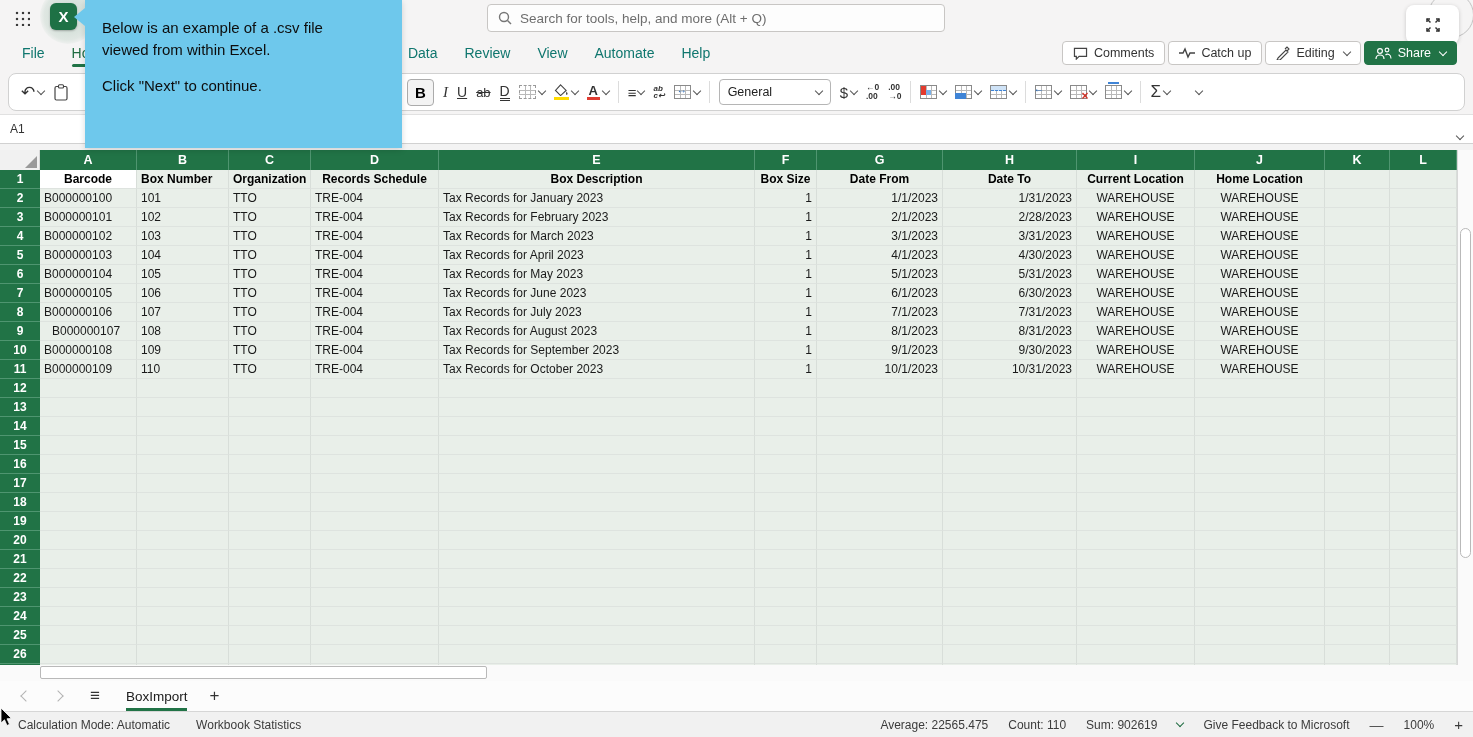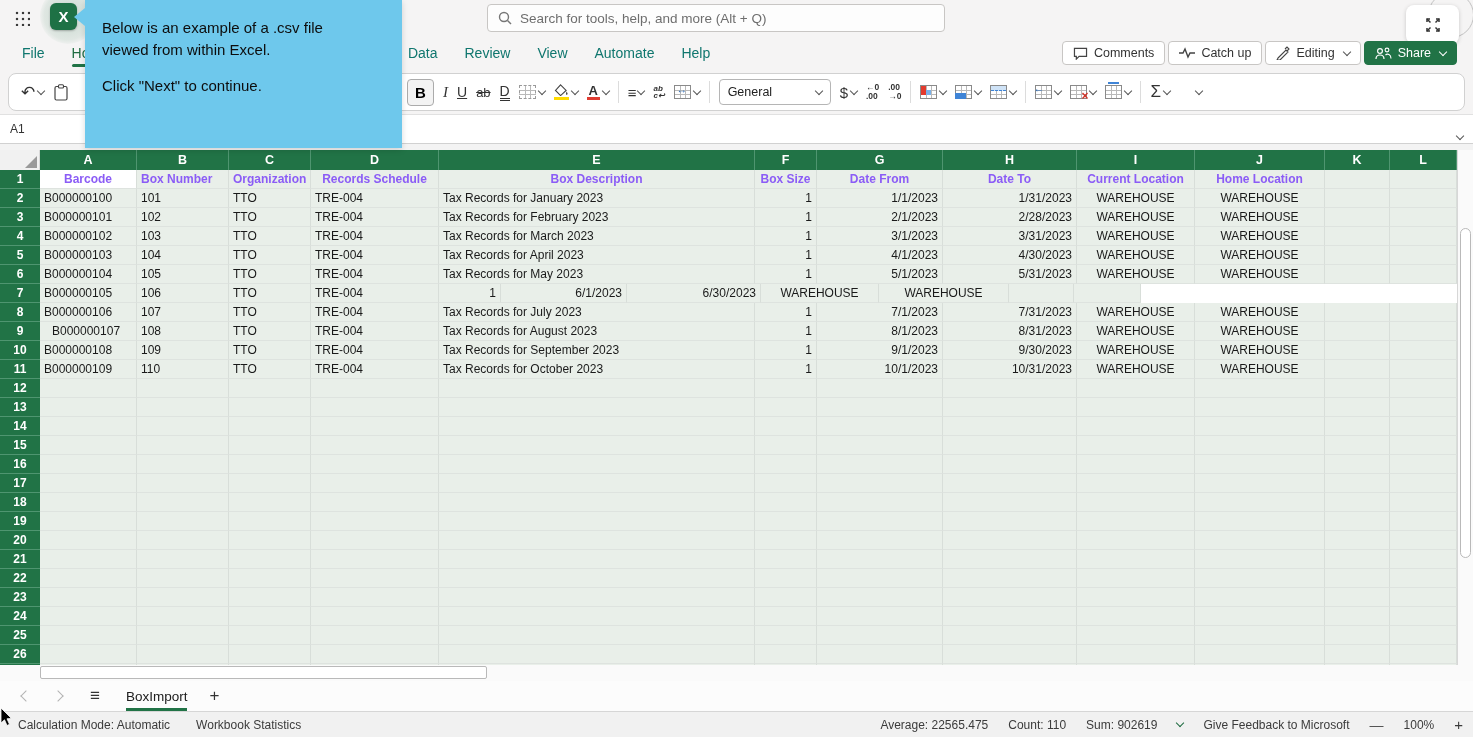--- a/index.html
+++ b/index.html
@@ -91,21 +91,21 @@
   .corner::after { content:""; position:absolute; right:2px; bottom:2px; width:0; height:0;
                    border-left:12px solid transparent; border-bottom:12px solid #9a9a9a; }
   .colhdr { background:#217346; color:#fff; font-weight:700; font-size:12.5px; display:flex;
             align-items:center; justify-content:center; border-right:1px solid #4f9570; cursor:pointer; }
   .grow { display:flex; height:19px; }
   .rowhdr { width:40px; background:#217346; color:#fff; font-weight:700; font-size:12px; display:flex;
             align-items:center; justify-content:center; border-bottom:1px solid #4f9570; cursor:pointer; flex:none; }
   .cell { background:#e9efe9; border-right:1px solid #d8ded9; border-bottom:1px solid #dee3df;
           font-size:12px; color:#1a1a1a; padding:0 4px; display:flex; align-items:center;
           white-space:nowrap; overflow:hidden; cursor:cell; flex:none; }
-  .cell.hdr { font-weight:700; color:#8b5cf6; }
+  .cell.hdr { font-weight:700; color:#000000; }
   .cell.selected { background:#ffffff; }
 
   .vscroll { position:absolute; left:1457px; top:150px; width:16px; height:515px; background:#fafafa;
              border-left:1px solid #d7d7d7; }
   .vthumb { position:absolute; left:2px; top:78px; width:11px; height:330px; background:#fff;
             border:1px solid #b9b9b9; border-radius:6px; }
   .hscroll { position:absolute; left:0; top:665px; width:1473px; height:16px; background:#fafafa; }
   .hthumb { position:absolute; left:40px; top:1px; width:447px; height:13px; background:#fff;
             border:1px solid #b9b9b9; border-radius:2px; }
 
@@ -452,20 +452,21 @@
         <div class="cell" style="width: 130px; justify-content: center;">WAREHOUSE</div>
         <div class="cell" style="width: 65px; justify-content: flex-start;"></div>
         <div class="cell" style="width: 67px; justify-content: flex-start;"></div>
       </div>
       <div class="grow">
         <div class="rowhdr">7</div>
         <div class="cell" style="width: 97px; justify-content: flex-start;">B000000105</div>
         <div class="cell" style="width: 92px; justify-content: flex-start;">106</div>
         <div class="cell" style="width: 82px; justify-content: flex-start;">TTO</div>
         <div class="cell" style="width: 128px; justify-content: flex-start;">TRE-004</div>
+        <div class="cell" style="width: 316px; justify-content: flex-start;">Tax Records for June 2023</div>
         <div class="cell" style="width: 62px; justify-content: flex-end;">1</div>
         <div class="cell" style="width: 126px; justify-content: flex-end;">6/1/2023</div>
         <div class="cell" style="width: 134px; justify-content: flex-end;">6/30/2023</div>
         <div class="cell" style="width: 118px; justify-content: center;">WAREHOUSE</div>
         <div class="cell" style="width: 130px; justify-content: center;">WAREHOUSE</div>
         <div class="cell" style="width: 65px; justify-content: flex-start;"></div>
         <div class="cell" style="width: 67px; justify-content: flex-start;"></div>
       </div>
       <div class="grow">
         <div class="rowhdr">8</div>

